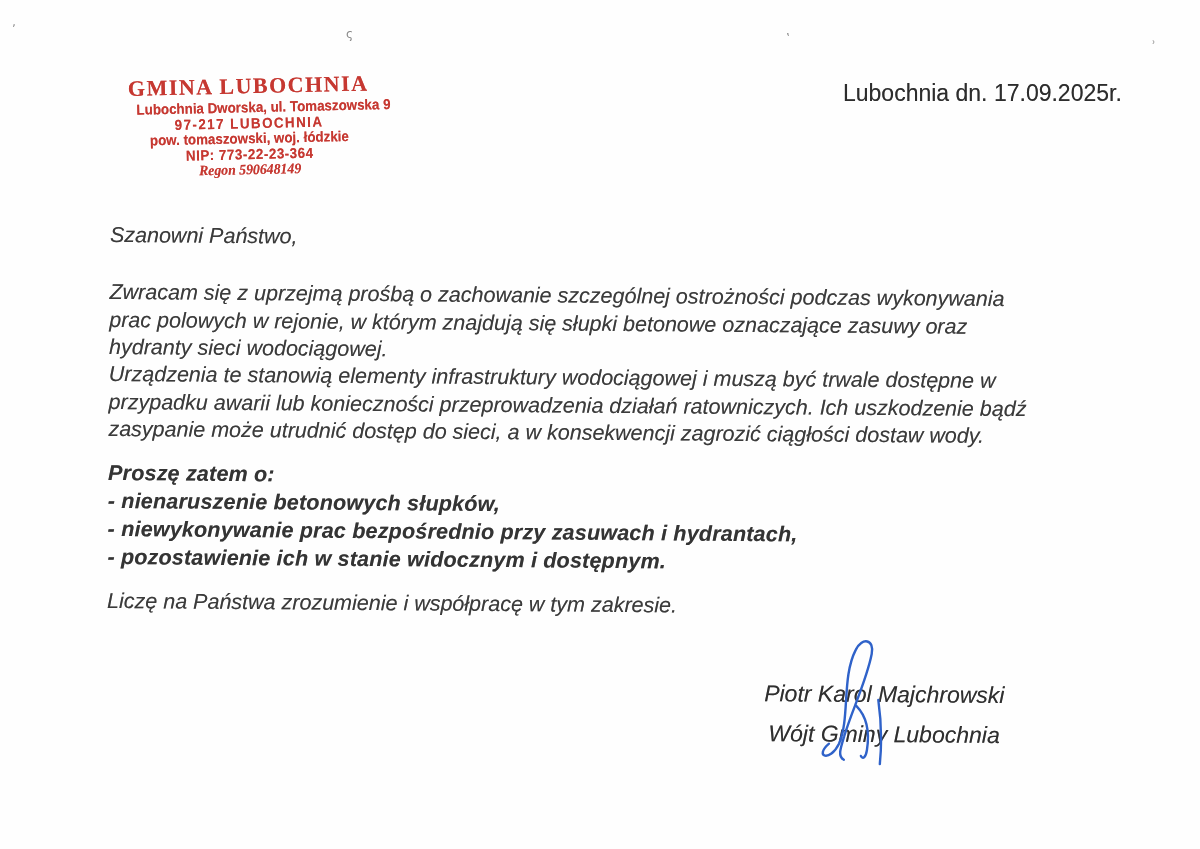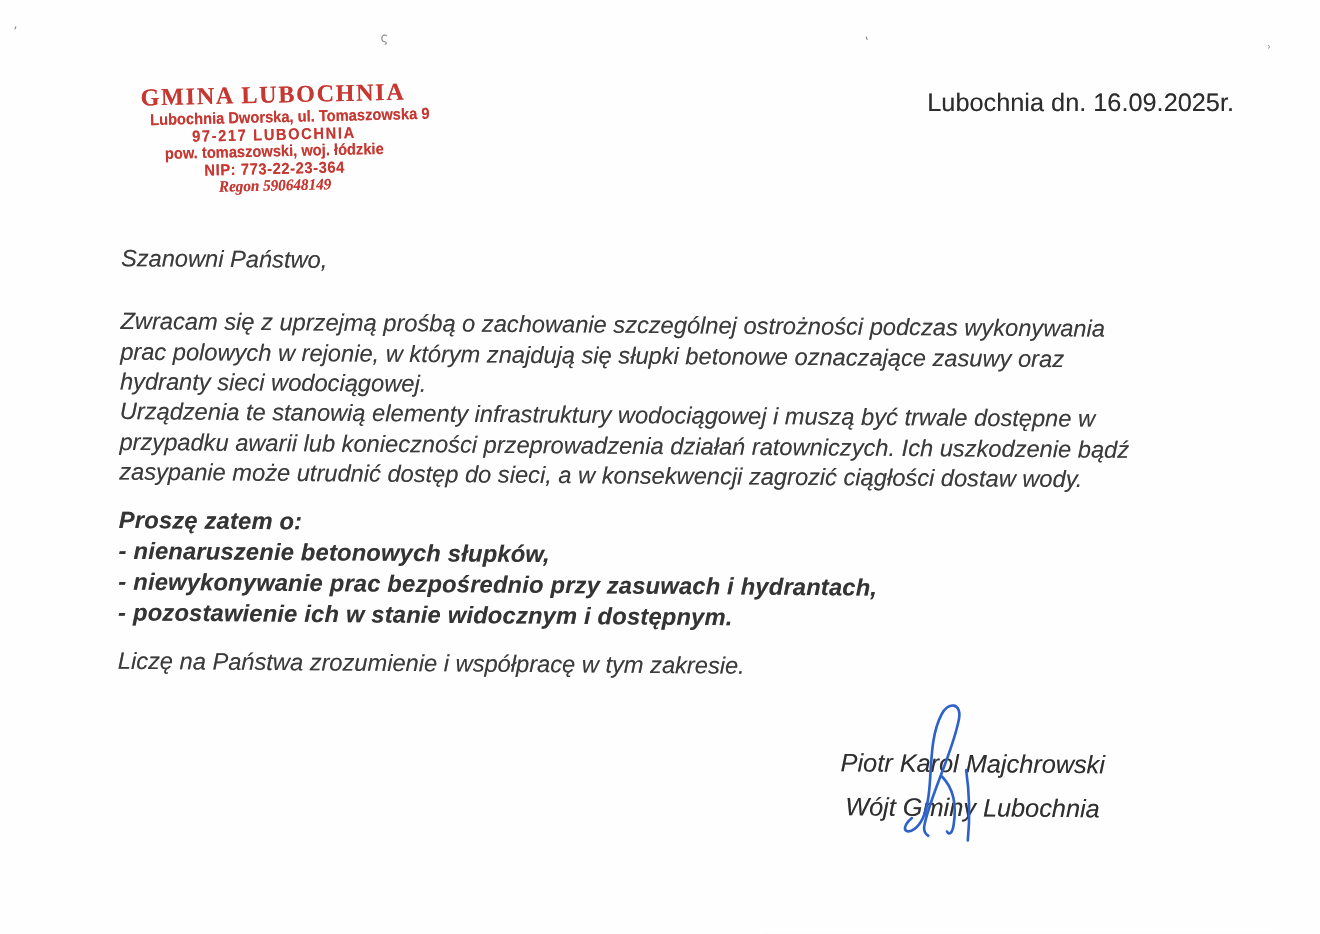--- a/index.html
+++ b/index.html
@@ -96,21 +96,21 @@
 
   <div class="stamp">
     <div class="org">GMINA LUBOCHNIA</div>
     <div class="cond">Lubochnia Dworska, ul. Tomaszowska 9</div>
     <div class="cond postal">97-217 LUBOCHNIA</div>
     <div class="cond">pow. tomaszowski, woj. łódzkie</div>
     <div class="cond nip">NIP: 773-22-23-364</div>
     <div class="regon">Regon 590648149</div>
   </div>
 
-  <div class="dateline">Lubochnia dn. 16.09.2025r.</div>
+  <div class="dateline">Lubochnia dn. 17.09.2025r.</div>
 
   <div class="scan-tilt">
 
     <div class="block salutation">Szanowni Państwo,</div>
 
     <div class="block para1">
       <div>Zwracam się z uprzejmą prośbą o zachowanie szczególnej ostrożności podczas wykonywania</div>
       <div>prac polowych w rejonie, w którym znajdują się słupki betonowe oznaczające zasuwy oraz</div>
       <div>hydranty sieci wodociągowej.</div>
     </div>

